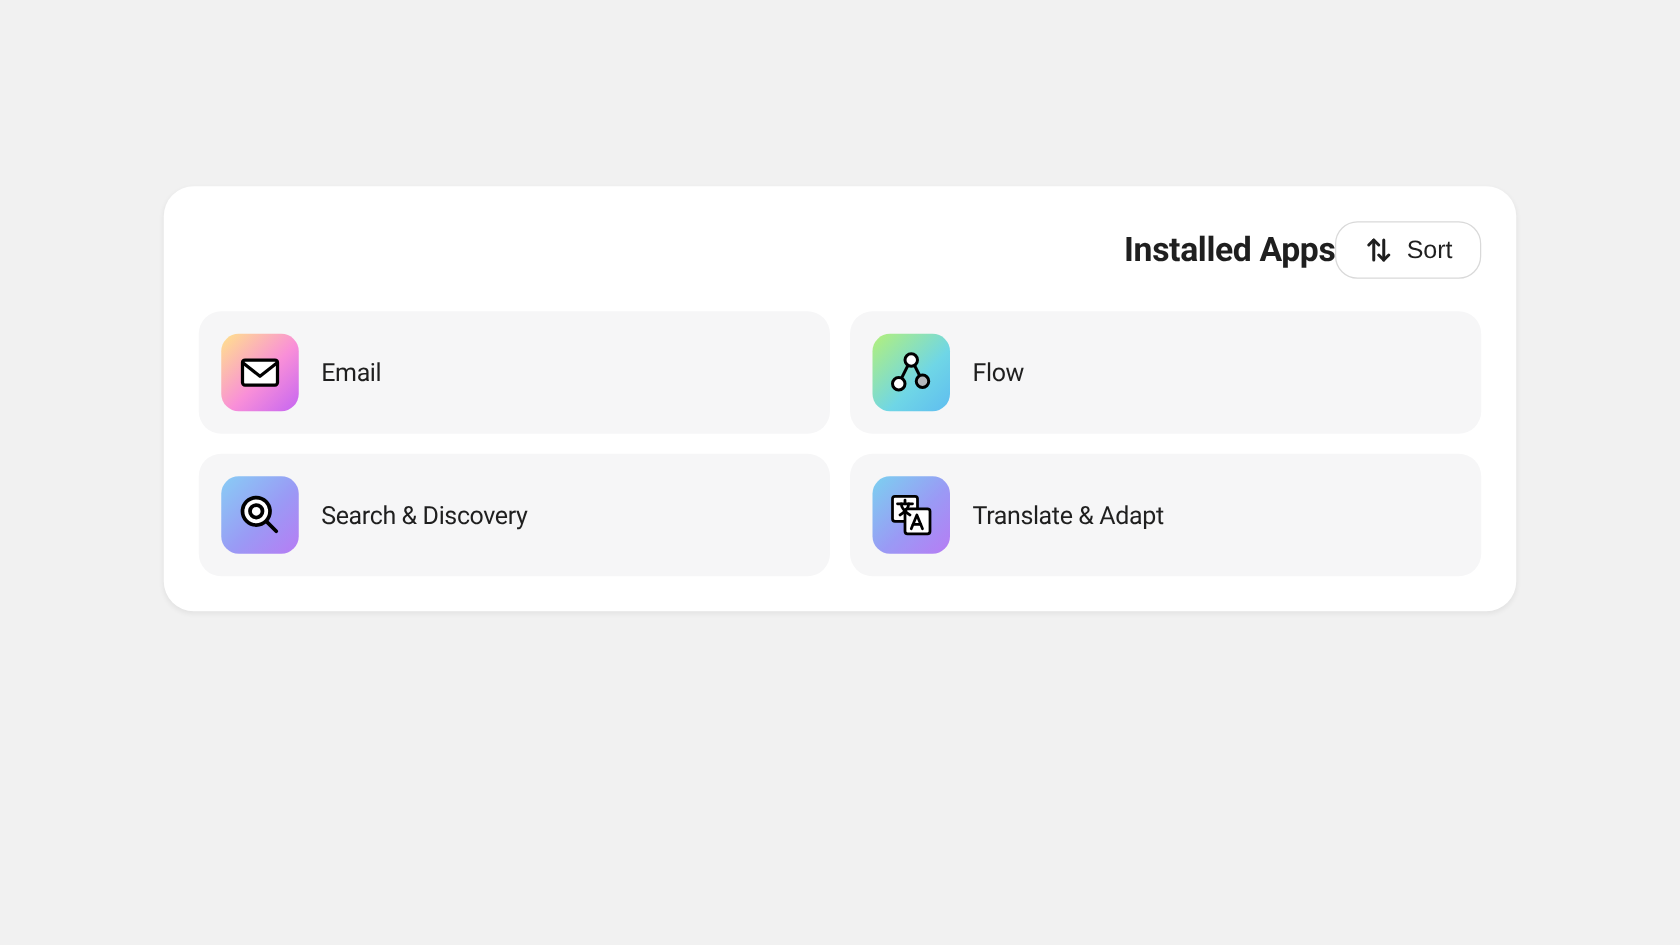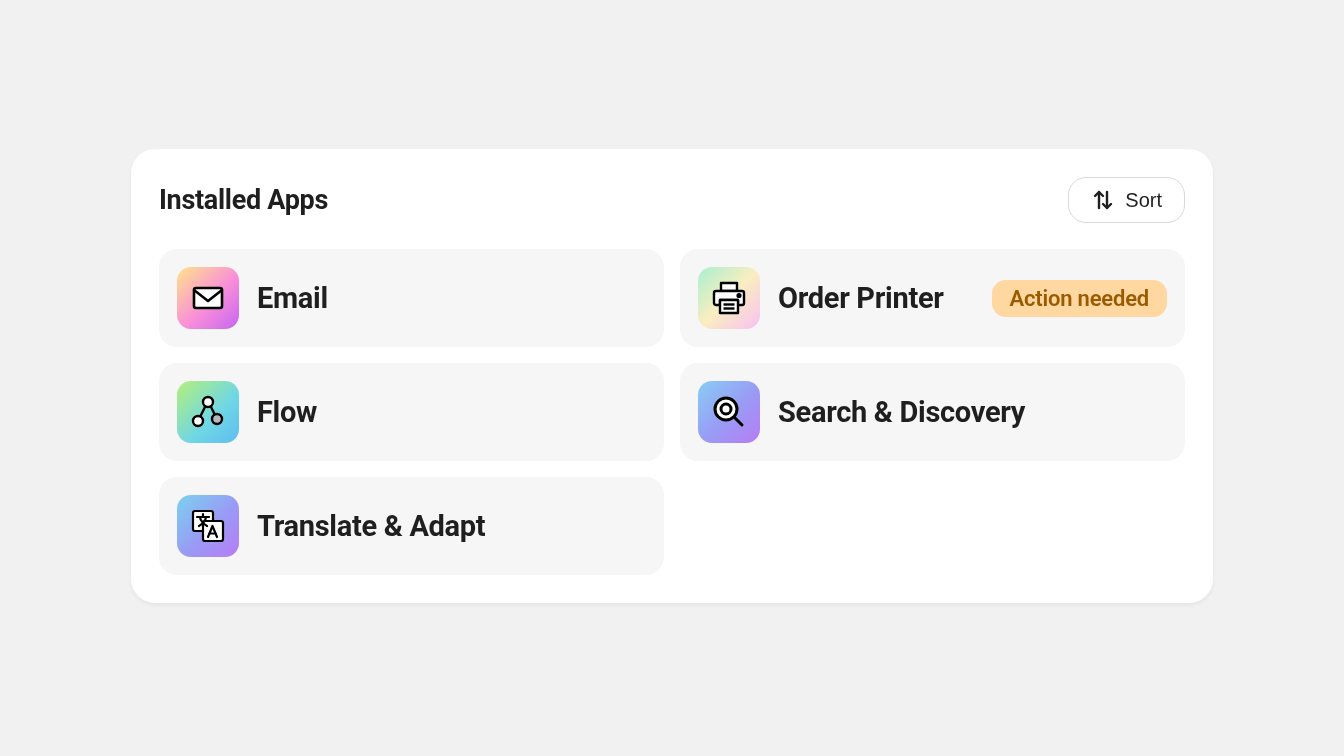--- a/index.html
+++ b/index.html
@@ -15,21 +15,21 @@
     left: 131px;
     top: 149px;
     width: 1082px;
     background: #ffffff;
     border-radius: 24px;
     padding: 28px;
     box-shadow: 0 2px 4px rgba(0,0,0,0.06);
   }
   .card-header {
     display: flex;
-    justify-content: space-between;
+    justify-content: flex-end;
     align-items: center;
     margin-bottom: 26px;
   }
   .card-title {
     font-size: 27px;
     font-weight: 700;
     color: #1f1f1f;
     letter-spacing: -0.3px;
   }
   .sort-btn {
@@ -70,22 +70,22 @@
     flex-shrink: 0;
   }
   .app-icon-wrap svg { display: block; }
   .grad-0 { background: linear-gradient(135deg, #ffe38a 0%, #f98fd8 55%, #c565f2 100%); }
   .grad-1 { background: linear-gradient(135deg, #b4f07a 0%, #6fd6e6 60%, #5fbdf0 100%); }
   .grad-2 { background: linear-gradient(135deg, #7bd1f0 0%, #9a9af5 55%, #b77cf4 100%); }
   .grad-3 { background: linear-gradient(135deg, #a8f0d0 0%, #f9eec0 50%, #f9c0f2 100%); }
   .grad-4 { background: linear-gradient(135deg, #5bb8f0 0%, #8a6ff5 55%, #b96cf4 100%); }
   .grad-5 { background: linear-gradient(135deg, #88cdf5 0%, #9a9af5 55%, #b77cf4 100%); }
   .app-name {
-    font-size: 29px;
-    font-weight: 700;
+    font-size: 20px;
+    font-weight: 400;
     color: #1f1f1f;
     letter-spacing: -0.3px;
     flex: 1;
   }
   .badge {
     background: #ffd7a1;
     color: #9a5a00;
     font-size: 22px;
     font-weight: 600;
     padding: 6px 18px;
@@ -117,34 +117,20 @@
     <div class="app-item">
       <div class="app-icon-wrap grad-0">
         <svg width="40" height="40" viewBox="0 0 40 40" fill="none" stroke="#000" stroke-width="2.6" stroke-linejoin="round">
           <rect x="6" y="10" width="28" height="20" rx="2" fill="#fff"></rect>
           <path d="M6 12l14 11 14-11"></path>
         </svg>
       </div>
       <span class="app-name">Email</span>
     </div>
 
-    <div class="app-item">
-      <div class="app-icon-wrap grad-3">
-        <svg width="40" height="40" viewBox="0 0 40 40" fill="none" stroke="#000" stroke-width="2.4" stroke-linejoin="round">
-          <rect x="12" y="5" width="16" height="8" fill="#fff"></rect>
-          <path d="M7 13h26a2 2 0 0 1 2 2v10a2 2 0 0 1-2 2h-4v-5H11v5H7a2 2 0 0 1-2-2V15a2 2 0 0 1 2-2z" fill="#fff"></path>
-          <rect x="11" y="22" width="18" height="13" fill="#fff"></rect>
-          <circle cx="30" cy="17.5" r="1.4" fill="#000"></circle>
-          <line x1="14.5" y1="26.5" x2="25.5" y2="26.5"></line>
-          <line x1="14.5" y1="30.5" x2="25.5" y2="30.5"></line>
-        </svg>
-      </div>
-      <span class="app-name">Order Printer</span>
-      <span class="badge">Action needed</span>
-    </div>
 
     <div class="app-item">
       <div class="app-icon-wrap grad-1">
         <svg width="40" height="40" viewBox="0 0 40 40" fill="none" stroke="#000" stroke-width="2.4" stroke-linejoin="round">
           <circle cx="20" cy="10" r="5" fill="#fff"></circle>
           <circle cx="10" cy="29" r="5" fill="#fff"></circle>
           <circle cx="29" cy="27" r="5" fill="#b5b8bd"></circle>
           <line x1="17.5" y1="14" x2="12" y2="25"></line>
           <line x1="22.5" y1="14" x2="27" y2="23"></line>
         </svg>

